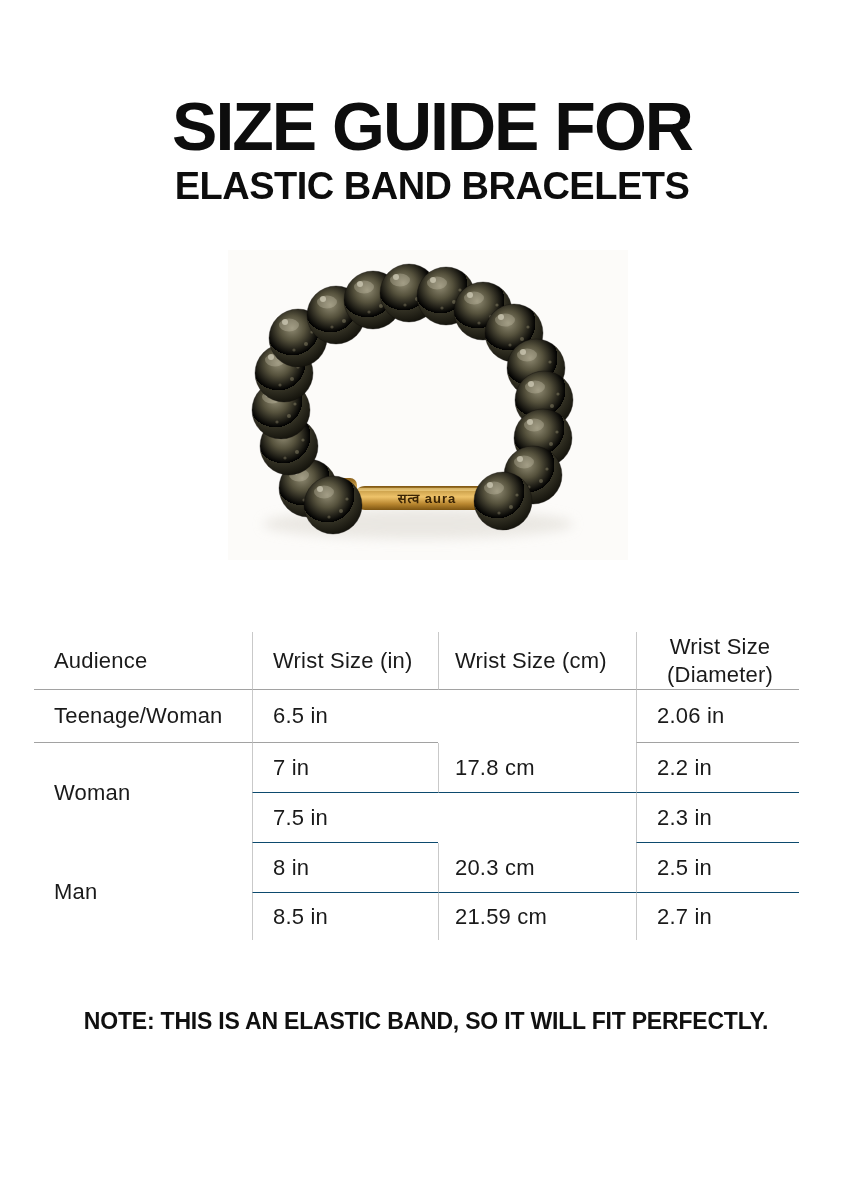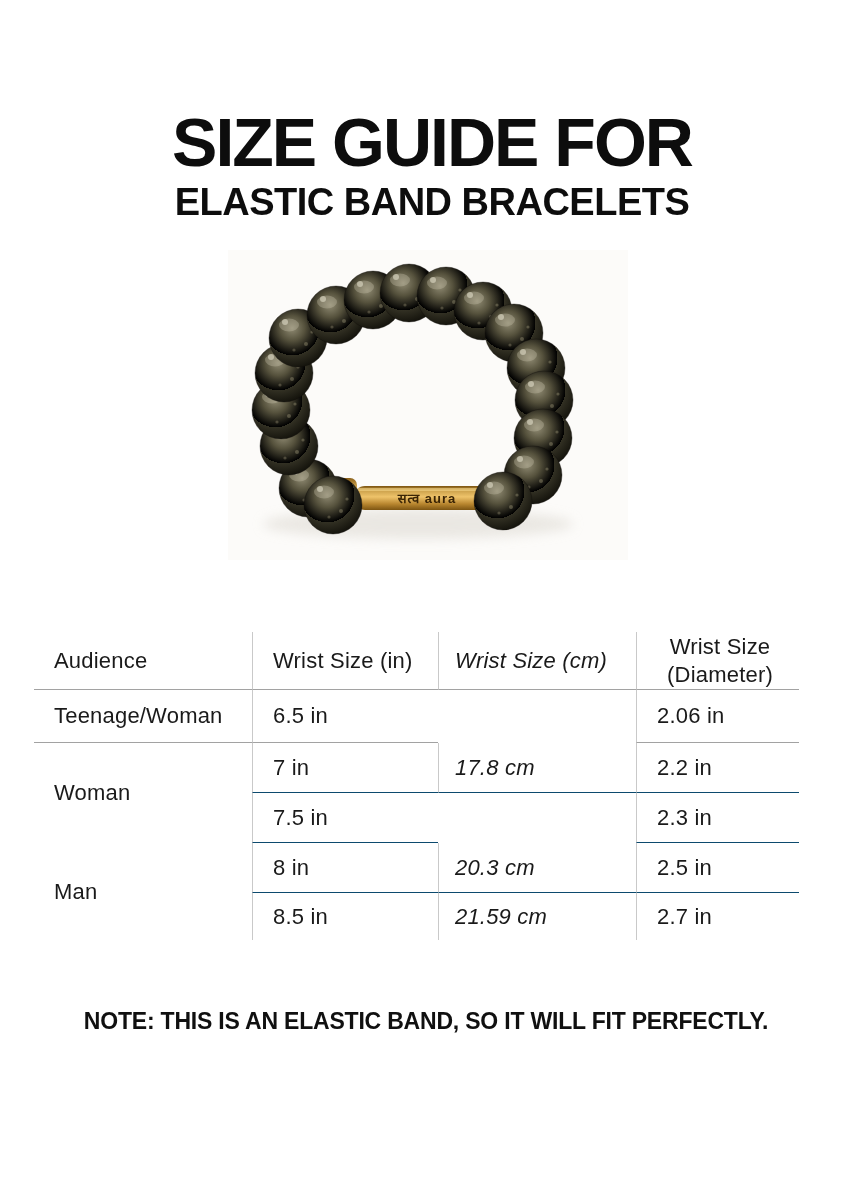--- a/index.html
+++ b/index.html
@@ -1,37 +1,37 @@
 <!DOCTYPE html>
 <html><head>
 <meta charset="utf-8">
 <style>
   html,body { margin:0; padding:0; background:#ffffff; }
   .page {
     position:relative; width:864px; height:1184px; background:#ffffff;
     font-family:"Liberation Sans","DejaVu Sans",sans-serif; color:#161616; overflow:hidden;
   }
   
-  .header { position:absolute; top:108px; left:0; width:864px; text-align:center; color:#0d0d0d; }
+  .header { position:absolute; top:92px; left:0; width:864px; text-align:center; color:#0d0d0d; }
   .title-line1 { font-size:68px; font-weight:bold; letter-spacing:-2px; line-height:1.0; }
   .title-line2 { font-size:38px; font-weight:bold; letter-spacing:-0.5px; line-height:1.0; margin-top:7px; }
 
   
   .photo { position:absolute; left:228px; top:250px; width:400px; height:310px; }
 
   
   .size-table {
     position:absolute; left:34px; top:632px;
     display:grid;
     grid-template-columns:218px 186px 198px 163px;
     grid-template-rows:58px 53px 50px 50px 50px 47px;
     font-size:22px; letter-spacing:0.2px; color:#1a1a1a;
   }
   .cell { display:flex; align-items:center; padding-left:20px; box-sizing:border-box; }
-  .c3pad { padding-left:16px;font-style:italic; }
+  .c3pad { padding-left:16px; }
   .center { justify-content:center; text-align:center; padding-left:4px; line-height:1.25; }
   .vline  { border-left:1px solid #c9c9c9; }
   .hline-strong { border-bottom:1.5px solid #a2a2a2; }
   .hline  { border-bottom:1px solid #0c4a6e; }
 
   
   .note {
     position:absolute; top:1008px; left:0; width:852px; text-align:center;
     font-size:23px; font-weight:bold; letter-spacing:-0.2px; color:#101010;
   }

